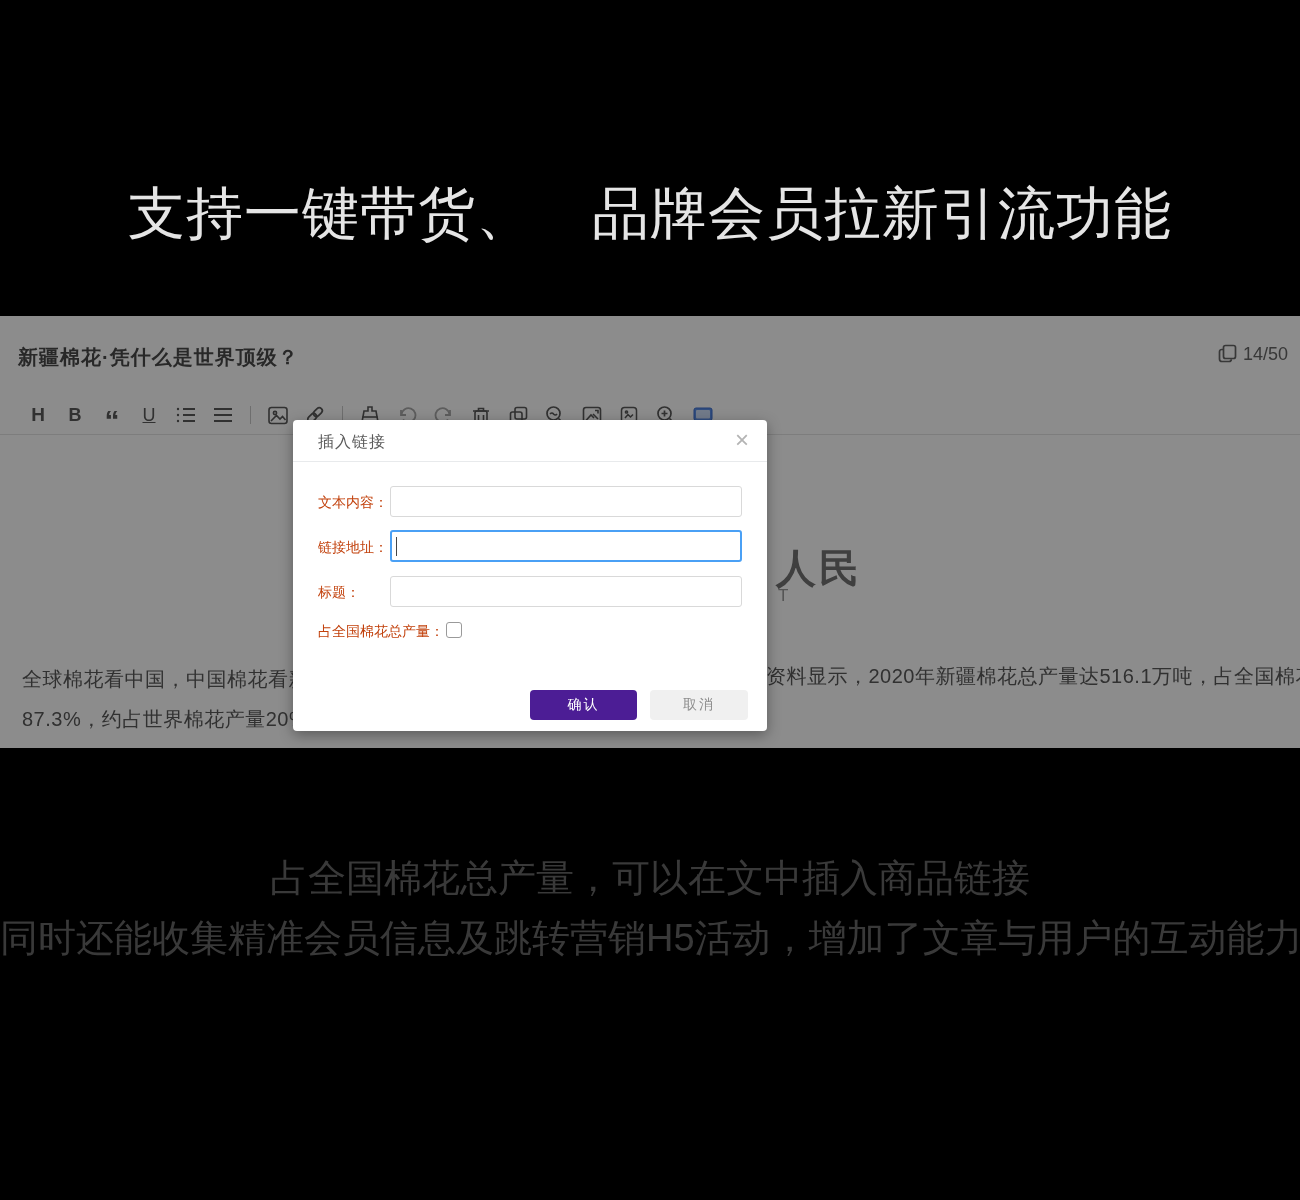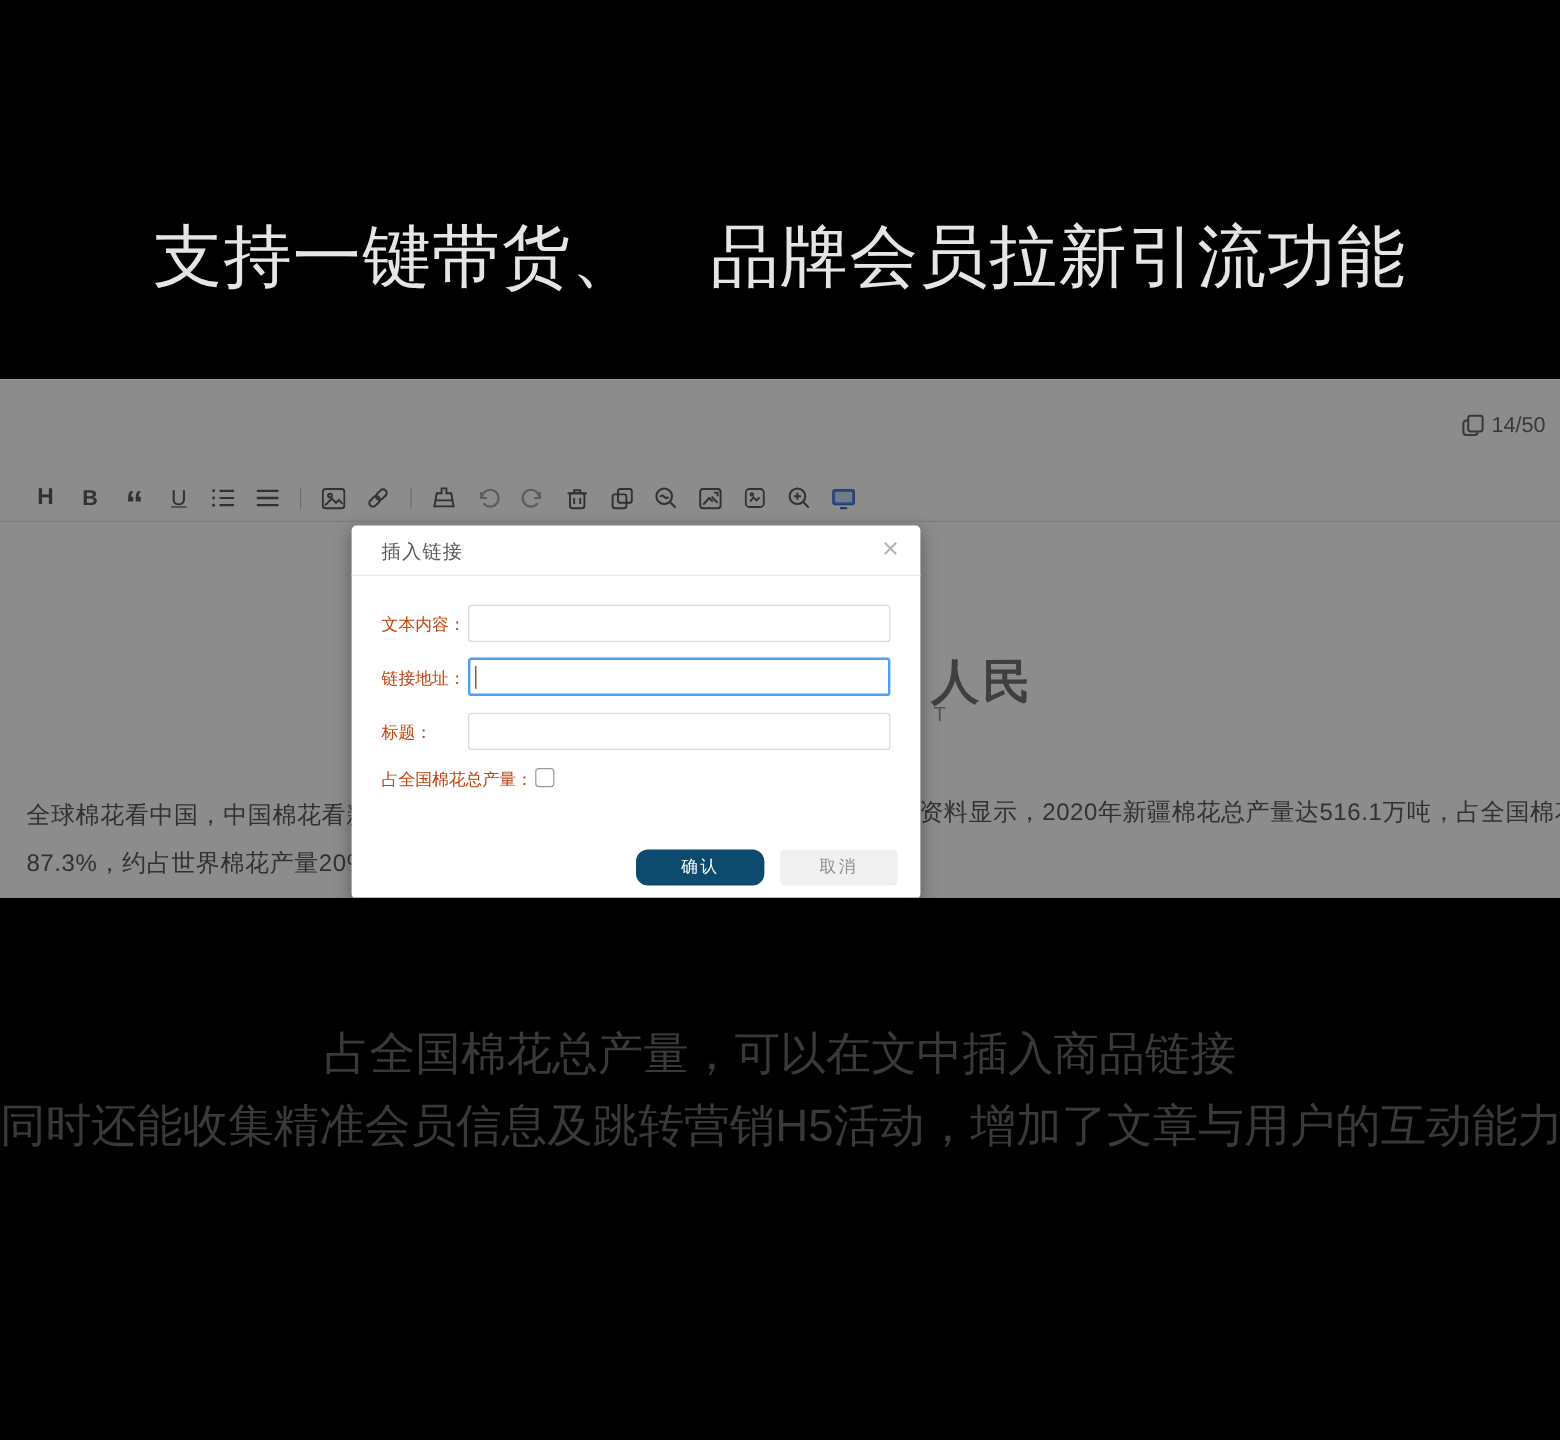--- a/index.html
+++ b/index.html
@@ -12,21 +12,21 @@
   .caption{position:absolute;left:0;width:1300px;text-align:center;
     font-size:38px;color:#393939;white-space:nowrap;}
   .caption-1{top:853px;}
   .caption-2{top:913px;}
 
   
   .editor{position:absolute;left:0;top:316px;width:1300px;height:432px;
     background:#fff;overflow:hidden;}
   .doc-title{position:absolute;left:18px;top:28px;font-size:20px;font-weight:bold;
     color:#4a4a4a;letter-spacing:1px;}
-  .counter{position:absolute;right:12px;top:28px;display:flex;align-items:center;
+  .counter{position:absolute;right:12px;top:28px;display:flex;align-items:flex-start;
     gap:6px;color:#666;font-size:18px;}
   .counter svg{display:block;}
 
   .toolbar{position:absolute;left:28px;top:82px;height:34px;display:flex;
     align-items:center;gap:17px;color:#595959;}
   .tb{width:20px;height:22px;display:flex;align-items:center;justify-content:center;
     background:none;border:none;padding:0;color:#595959;font-family:inherit;cursor:pointer;}
   .tb svg{display:block;}
   .tb.glyph-h{font-size:19px;font-weight:600;}
   .tb.glyph-b{font-size:18px;font-weight:700;}
@@ -43,21 +43,21 @@
   .frag{position:absolute;font-size:20px;color:#595959;white-space:nowrap;letter-spacing:0.5px;}
   .frag-l1{left:22px;top:350px;}
   .frag-l2{left:22px;top:390px;}
   .frag-r1{left:766px;top:347px;}
 
   
   .dim{position:absolute;left:0;top:0;width:1300px;height:432px;
     background:rgba(0,0,0,0.45);z-index:10;}
 
   
-  .modal{position:absolute;left:293px;top:122px;width:474px;height:311px;
+  .modal{position:absolute;left:293px;top:104px;width:474px;height:311px;
     background:#fff;border-radius:4px;z-index:20;
     box-shadow:0 4px 14px rgba(0,0,0,0.35);}
   .modal-header{position:absolute;left:0;top:0;width:100%;height:42px;
     border-bottom:1px solid #e8eaec;box-sizing:border-box;}
   .modal-title{position:absolute;left:25px;top:12px;font-size:16px;color:#5a5a5a;
     letter-spacing:1px;}
   .modal-close{position:absolute;right:14px;top:6px;font-size:24px;color:#b4b4b4;
     background:none;border:none;cursor:pointer;line-height:28px;padding:0 4px;font-family:inherit;}
 
   .field-label{position:absolute;font-size:14px;color:#c2410c;}
@@ -71,32 +71,33 @@
   .caret{position:absolute;left:103px;top:117px;width:1px;height:19px;background:#444;
     z-index:25;animation:blink 1s step-end infinite;}
   @keyframes blink{0%,49%{opacity:1}50%,100%{opacity:0}}
 
   .lbl-chk{left:25px;top:203px;}
   .checkbox{position:absolute;left:153px;top:202px;width:14px;height:14px;
     border:1px solid #9a9a9a;border-radius:3px;background:#fff;cursor:pointer;}
 
   .btn{position:absolute;top:270px;height:30px;border:none;border-radius:4px;
     font-size:14px;cursor:pointer;letter-spacing:2px;font-family:inherit;}
-  .btn-confirm{left:237px;width:107px;background:#0c4a6e;color:#fff;border-radius:10px;}
+  .btn-confirm{left:237px;width:107px;background:#4c1d95;color:#fff;}
   .btn-cancel{left:357px;width:98px;background:#f0f0f0;color:#8c8c8c;text-align:center;}
 </style>
 </head>
 <body>
 
 <div>
 
   <div class="hero-title">支持一键带货、　品牌会员拉新引流功能</div>
 
   <div class="editor">
 
+    <div class="doc-title">新疆棉花·凭什么是世界顶级？</div>
 
     <div class="counter">
       <span>
         <svg width="19" height="19" viewBox="0 0 19 19" fill="none" stroke="#666" stroke-width="1.7">
           <rect x="5.5" y="1.5" width="12" height="13" rx="2"></rect>
           <path d="M5.5 5.5 H3.8 A2.3 2.3 0 0 0 1.5 7.8 V15 A2.5 2.5 0 0 0 4 17.5 H11 A2.3 2.3 0 0 0 13.3 15.2"></path>
         </svg>
       </span>
       <span>14/50</span>
     </div>

